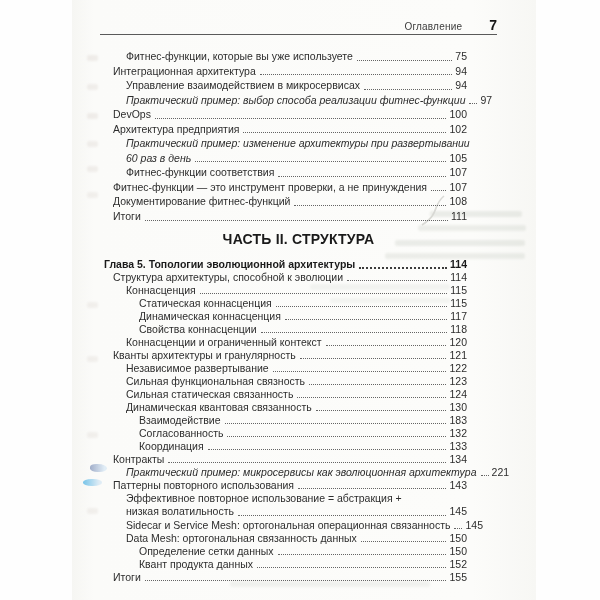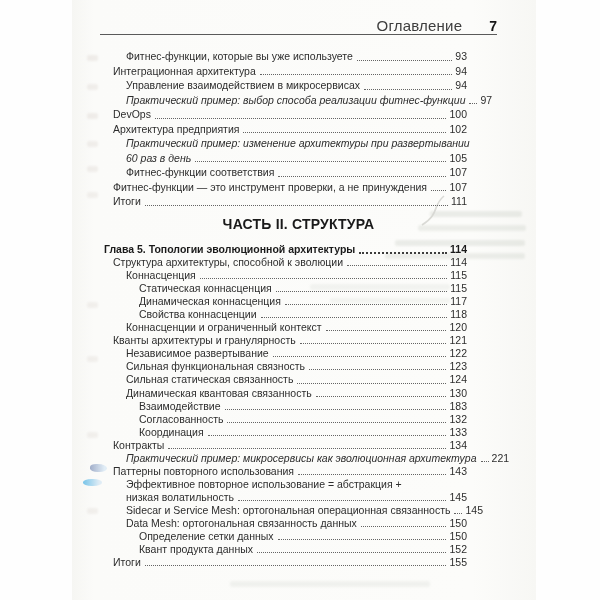--- a/index.html
+++ b/index.html
@@ -12,21 +12,21 @@
   .page{
     position:absolute;left:72px;top:0;width:464px;height:600px;
     background:linear-gradient(90deg,#f6f6f3 0px,#fbfbf9 22px,#fcfcfa 400px,#f7f7f4 464px);
   }
   .content{position:absolute;left:100px;top:0;width:397px;}
   
   .header{
     position:absolute;top:17px;left:0;width:100%;
     display:flex;justify-content:flex-end;align-items:baseline;gap:27px;
   }
-  .running{font-size:15px;color:#3d3d3d;letter-spacing:.2px;}
+  .running{font-size:10px;color:#3d3d3d;letter-spacing:.2px;}
   .folio{font-size:14px;font-weight:bold;color:#161616;}
   .rule{position:absolute;top:34px;left:0;width:100%;height:1px;background:#5a5a5a;}
   
   .toc{position:absolute;left:0;top:49px;width:100%;color:#2d2d2d;font-size:10.5px;}
   .row{display:flex;align-items:baseline;padding-right:30px;}
   .block1 .row{line-height:14.55px;}
   .block2 .row{line-height:13.05px;}
   .lvl0{padding-left:4px;}
   .lvl1{padding-left:13px;}
   .lvl2{padding-left:26px;}
@@ -90,21 +90,21 @@
     <span class="running">Оглавление</span>
     <span class="folio">7</span>
   </div>
   <div class="rule"></div>
 
   <div class="toc">
     <div class="block1" id="toc-block1">
         <div class="row lvl2">
           <span class="title">Фитнес-функции, которые вы уже используете</span>
           <span class="leader"></span>
-          <span class="pg">93</span>
+          <span class="pg">75</span>
         </div>
         <div class="row lvl1">
           <span class="title">Интеграционная архитектура</span>
           <span class="leader"></span>
           <span class="pg">94</span>
         </div>
         <div class="row lvl2">
           <span class="title">Управление взаимодействием в микросервисах</span>
           <span class="leader"></span>
           <span class="pg">94</span>
@@ -134,20 +134,25 @@
         </div>
         <div class="row lvl2">
           <span class="title">Фитнес-функции соответствия</span>
           <span class="leader"></span>
           <span class="pg">107</span>
         </div>
         <div class="row lvl1">
           <span class="title">Фитнес-функции — это инструмент проверки, а не принуждения</span>
           <span class="leader"></span>
           <span class="pg">107</span>
+        </div>
+        <div class="row lvl1">
+          <span class="title">Документирование фитнес-функций</span>
+          <span class="leader"></span>
+          <span class="pg">108</span>
         </div>
         <div class="row lvl1">
           <span class="title">Итоги</span>
           <span class="leader"></span>
           <span class="pg">111</span>
         </div>
       </div>
     <div class="part-heading">ЧАСТЬ II. СТРУКТУРА</div>
     <div class="block2" id="toc-block2">
         <div class="row lvl0 bold">

